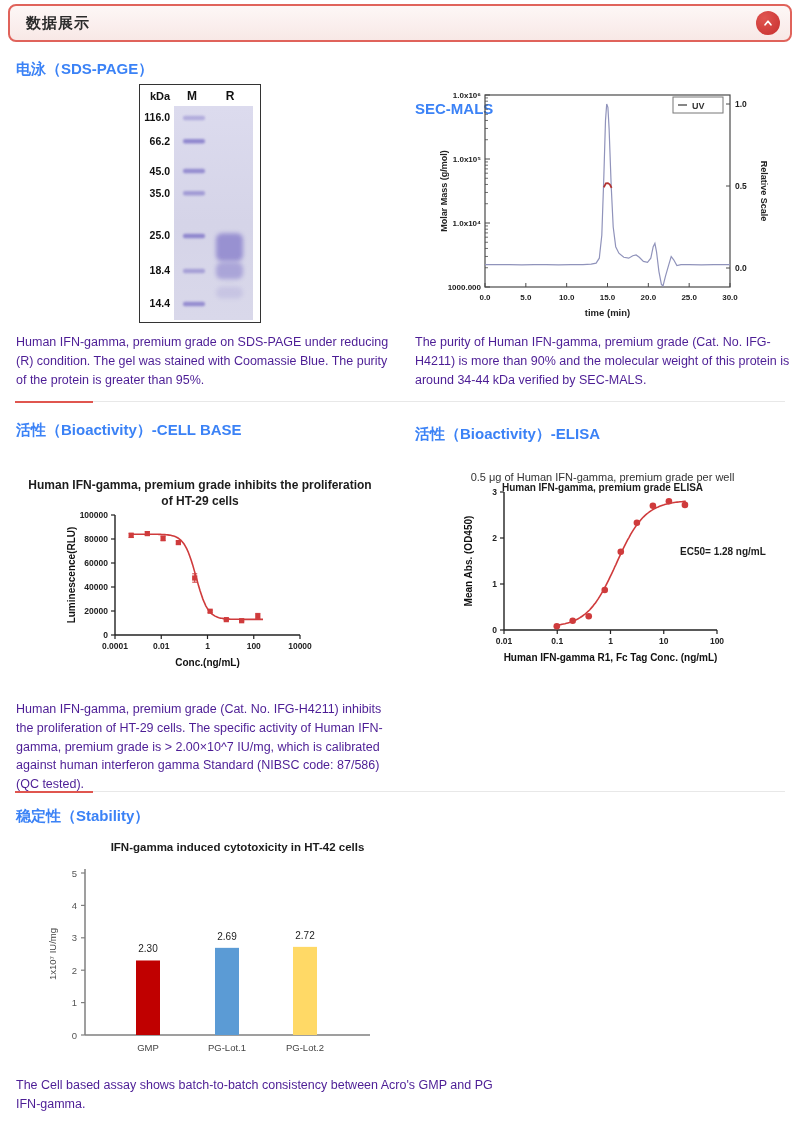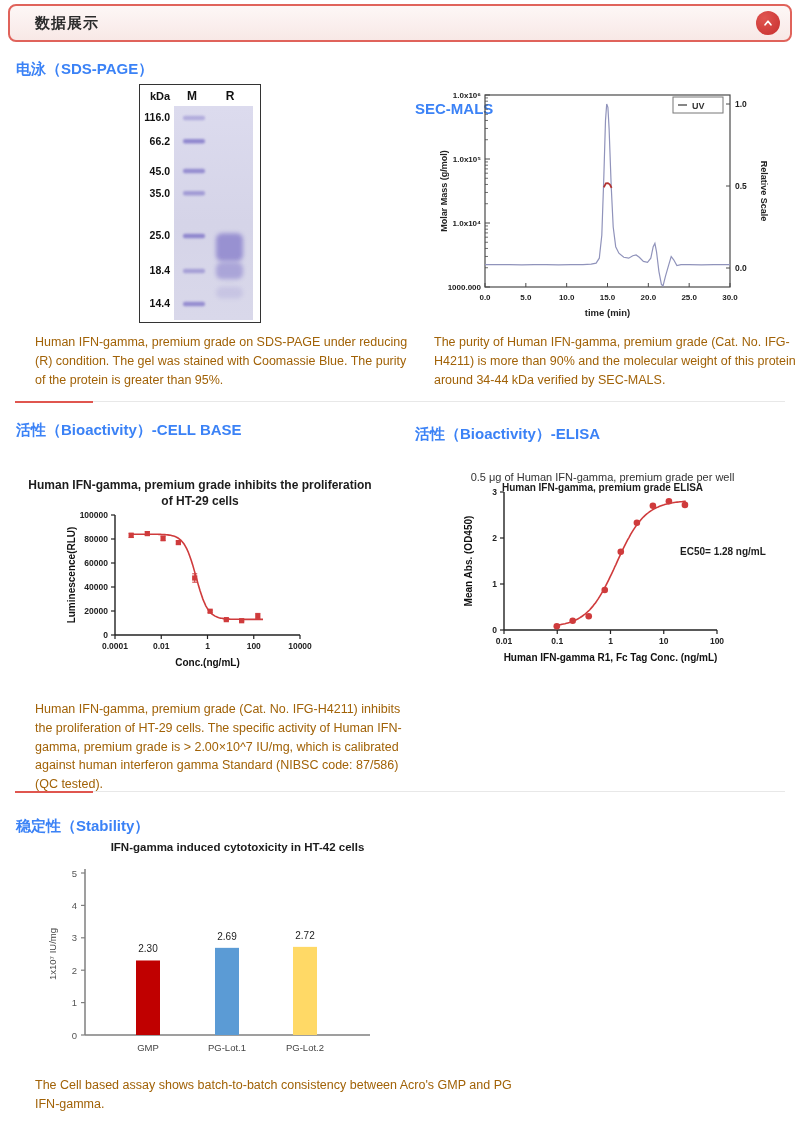--- a/index.html
+++ b/index.html
@@ -8,29 +8,29 @@
   #page { position:relative; width:800px; height:1137px; background:#fff; overflow:hidden; }
 
   .panel-hd {
     position:absolute; left:8px; top:4px; width:784px; height:38px;
     border:2px solid #e0635b; border-radius:8px;
     background:linear-gradient(180deg,#fdf7f6 0%,#faeceা 60%,#f8e8e6 100%);
     background:linear-gradient(180deg,#fdf7f6,#f8e8e6);
     display:flex; align-items:center; justify-content:space-between;
     padding:0 10px 0 16px;
   }
-  .panel-title { font-size:15px; font-weight:bold; color:#2b2b2b; letter-spacing:1px;margin-left:9px; }
+  .panel-title { font-size:15px; font-weight:bold; color:#2b2b2b; letter-spacing:1px; }
   .collapse-btn {
     width:24px; height:24px; border-radius:50%; border:none; cursor:pointer;
     background:radial-gradient(circle at 35% 30%,#e05550,#c72f2f);
     display:flex; align-items:center; justify-content:center; padding:0;
   }
   .sec-title { position:absolute; font-size:15px; font-weight:bold; color:#3b82f6; white-space:nowrap; }
   .fig-title { position:absolute; text-align:center; font-weight:bold; color:#1c1c1c; }
-  .caption { position:absolute; font-size:12.5px; color:#a16207; line-height:1.5;margin-left:19px; }
+  .caption { position:absolute; font-size:12.5px; color:#4c1d95; line-height:1.5; }
   .divider { position:absolute; left:15px; width:770px; border-top:1px solid #e8e8e8; }
   .divider .red-seg { position:absolute; left:0; top:-1.5px; width:78px; height:2.5px; background:#e0564f; }
   svg { position:absolute; overflow:visible; }
   svg text { font-family:"Liberation Sans","DejaVu Sans",sans-serif; }
 </style>
 </head>
 <body>
 
 <div id="page">
 
@@ -261,21 +261,21 @@
       <text x="180.5" y="175" font-size="10" text-anchor="middle" fill="#111" font-weight="bold">Human IFN-gamma R1, Fc Tag Conc. (ng/mL)</text>
       <text x="250" y="69" font-size="10" text-anchor="start" fill="#1c1c1c" font-weight="bold">EC50= 1.28 ng/mL</text>
     </svg>
 
   <p class="caption" style="left:16px; top:700px; width:374px;">Human IFN-gamma, premium grade (Cat. No. IFG-H4211) inhibits the proliferation of HT-29 cells. The specific activity of Human IFN-gamma, premium grade is &gt; 2.00×10^7 IU/mg, which is calibrated against human interferon gamma Standard (NIBSC code: 87/586) (QC tested).</p>
 
   <div class="divider" style="top:791px;">
       <span class="red-seg"></span>
     </div>
 
-  <div class="sec-title" style="left:16px; top:807px;margin-top:10px;">稳定性（Stability）</div>
+  <div class="sec-title" style="left:16px; top:807px;">稳定性（Stability）</div>
   <div class="fig-title" style="left:60px; top:841px; width:355px; font-size:11.5px;">IFN-gamma induced cytotoxicity in HT-42 cells</div>
   <svg id="chart-bars" style="left:40px; top:857px;" width="440" height="212" viewBox="0 0 440 212">
       <line x1="45" y1="12" x2="45" y2="178" stroke="#7f7f7f" stroke-width="1.5"></line>
       <line x1="45" y1="178" x2="330" y2="178" stroke="#7f7f7f" stroke-width="1.5"></line>
       <line x1="41" y1="178" x2="45" y2="178" stroke="#7f7f7f" stroke-width="1.2"></line>
       <text x="37" y="181.5" font-size="9.5" text-anchor="end" fill="#555" font-weight="normal">0</text>
       <line x1="41" y1="145.6" x2="45" y2="145.6" stroke="#7f7f7f" stroke-width="1.2"></line>
       <text x="37" y="149.1" font-size="9.5" text-anchor="end" fill="#555" font-weight="normal">1</text>
       <line x1="41" y1="113.2" x2="45" y2="113.2" stroke="#7f7f7f" stroke-width="1.2"></line>
       <text x="37" y="116.7" font-size="9.5" text-anchor="end" fill="#555" font-weight="normal">2</text>

